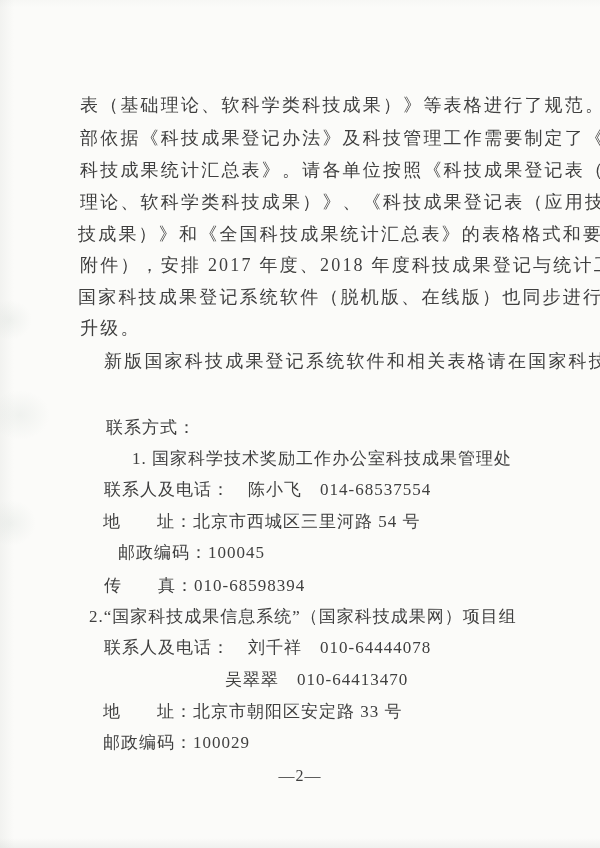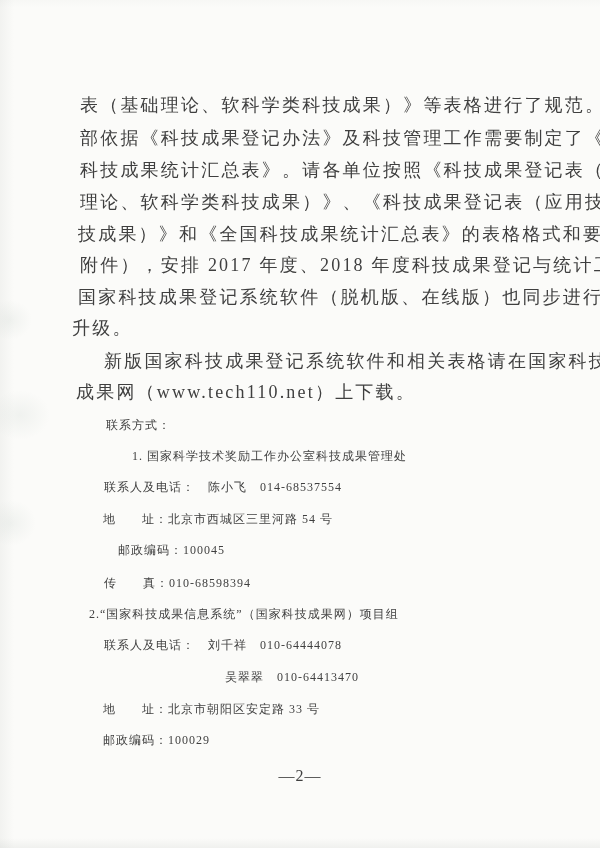--- a/index.html
+++ b/index.html
@@ -36,21 +36,21 @@
   }
   .line {
     position: absolute;
     white-space: nowrap;
     font-size: 18px;
     letter-spacing: 2.2px;
     line-height: 1;
   }
   .indent-line {  }
   .contact-line {
-    font-size: 12px;
+    font-size: 17px;
     letter-spacing: 1px;
   }
   .footer-line {
     position: absolute;
     left: 0;
     right: 0;
     top: 767px;
     text-align: center;
     font-size: 16px;
     letter-spacing: 1px;
@@ -65,24 +65,23 @@
   <div class="smudge" style="left:-14px; top:500px; width:50px; height:46px;"></div>
   <div class="smudge" style="left:-12px; top:300px; width:44px; height:40px;"></div>
 
   <div class="line" style="left:80px; top:96px;">表（基础理论、软科学类科技成果）》等表格进行了规范。科技</div>
   <div class="line" style="left:80px; top:129px;">部依据《科技成果登记办法》及科技管理工作需要制定了《全国</div>
   <div class="line" style="left:80px; top:161px;">科技成果统计汇总表》。请各单位按照《科技成果登记表（基础</div>
   <div class="line" style="left:80px; top:193px;">理论、软科学类科技成果）》、《科技成果登记表（应用技术类科</div>
   <div class="line" style="left:78px; top:225px;">技成果）》和《全国科技成果统计汇总表》的表格格式和要求（见</div>
   <div class="line" style="left:80px; top:256px;">附件），安排 2017 年度、2018 年度科技成果登记与统计工作，</div>
   <div class="line" style="left:78px; top:288px;">国家科技成果登记系统软件（脱机版、在线版）也同步进行改版</div>
-  <div class="line" style="left:72px; top:319px;">升级。</div>
+  <div class="line" style="left:80px; top:319px;">升级。</div>
 
   <div class="line indent-line" style="left:104px; top:352px;">新版国家科技成果登记系统软件和相关表格请在国家科技</div>
-  <div class="line" style="left:76px; top:383px;">成果网（www.tech110.net）上下载。</div>
 
   <div class="line contact-line" style="left:106px; top:419px;">联系方式：</div>
 
   <div class="line contact-line" style="left:107px; top:450px;margin-left:25px;">1. 国家科学技术奖励工作办公室科技成果管理处</div>
   <div class="line contact-line" style="left:104px; top:481px;">联系人及电话：　陈小飞　014-68537554</div>
   <div class="line contact-line" style="left:103px; top:513px;">地　　址：北京市西城区三里河路 54 号</div>
   <div class="line contact-line" style="left:118px; top:544px;">邮政编码：100045</div>
   <div class="line contact-line" style="left:104px; top:577px;">传　　真：010-68598394</div>
 
   <div class="line contact-line" style="left:89px; top:608px;">2.“国家科技成果信息系统”（国家科技成果网）项目组</div>

